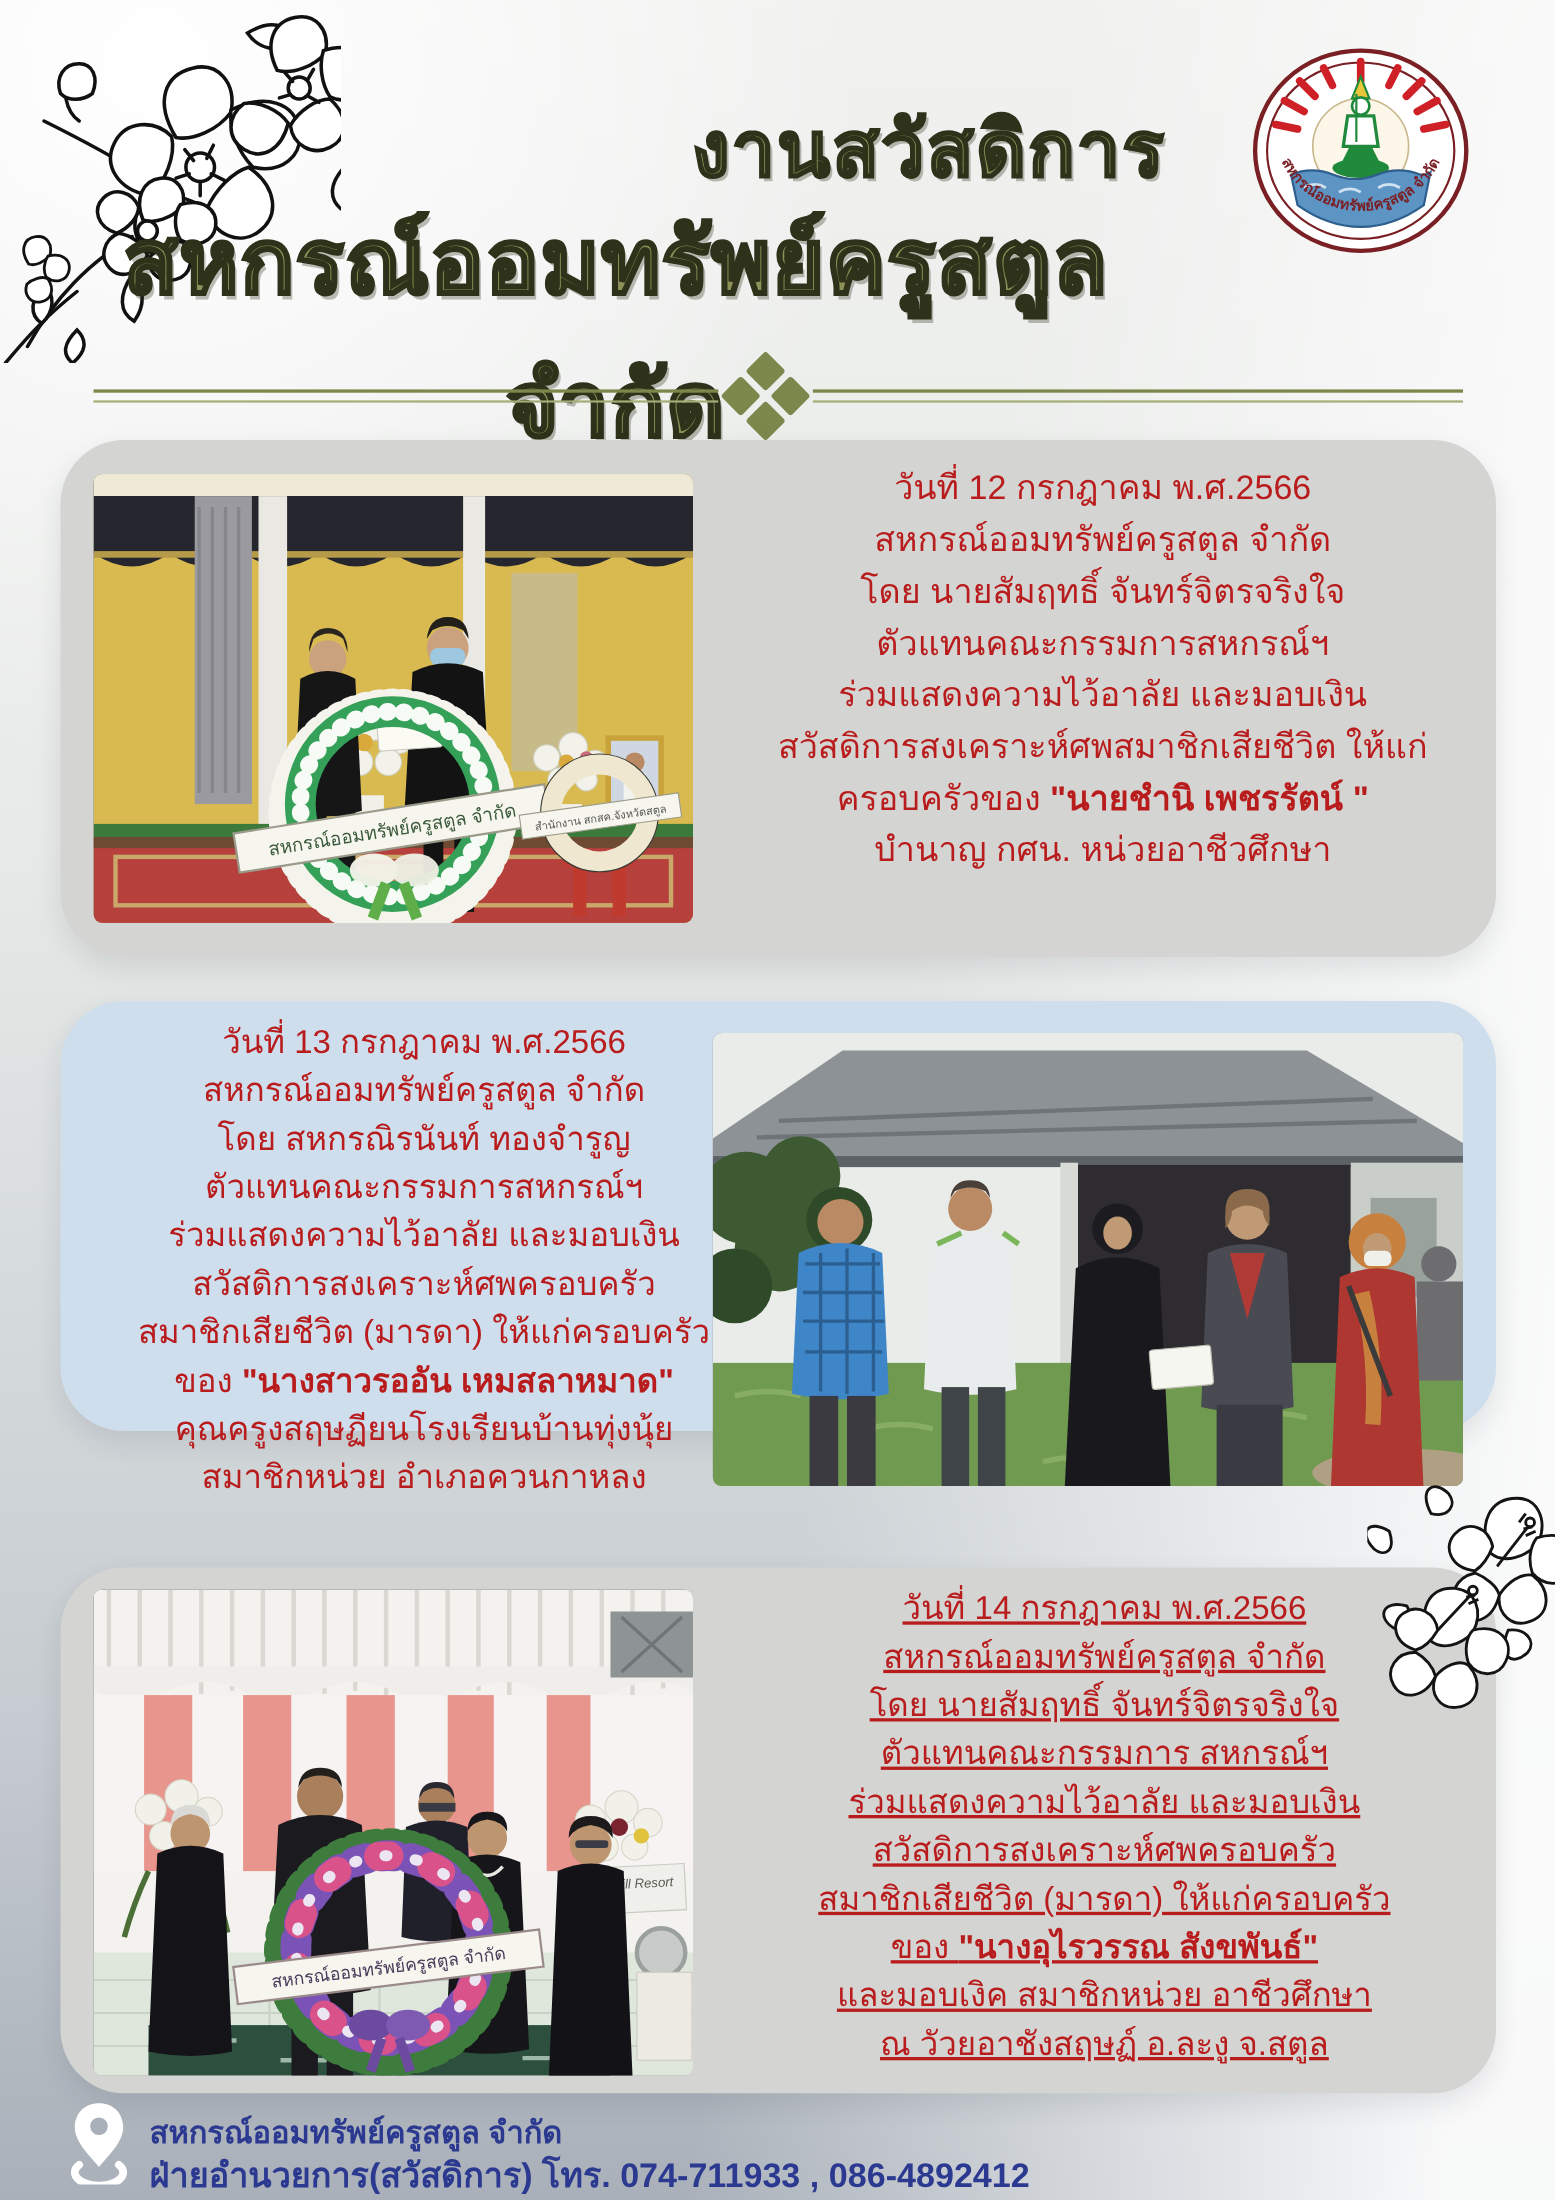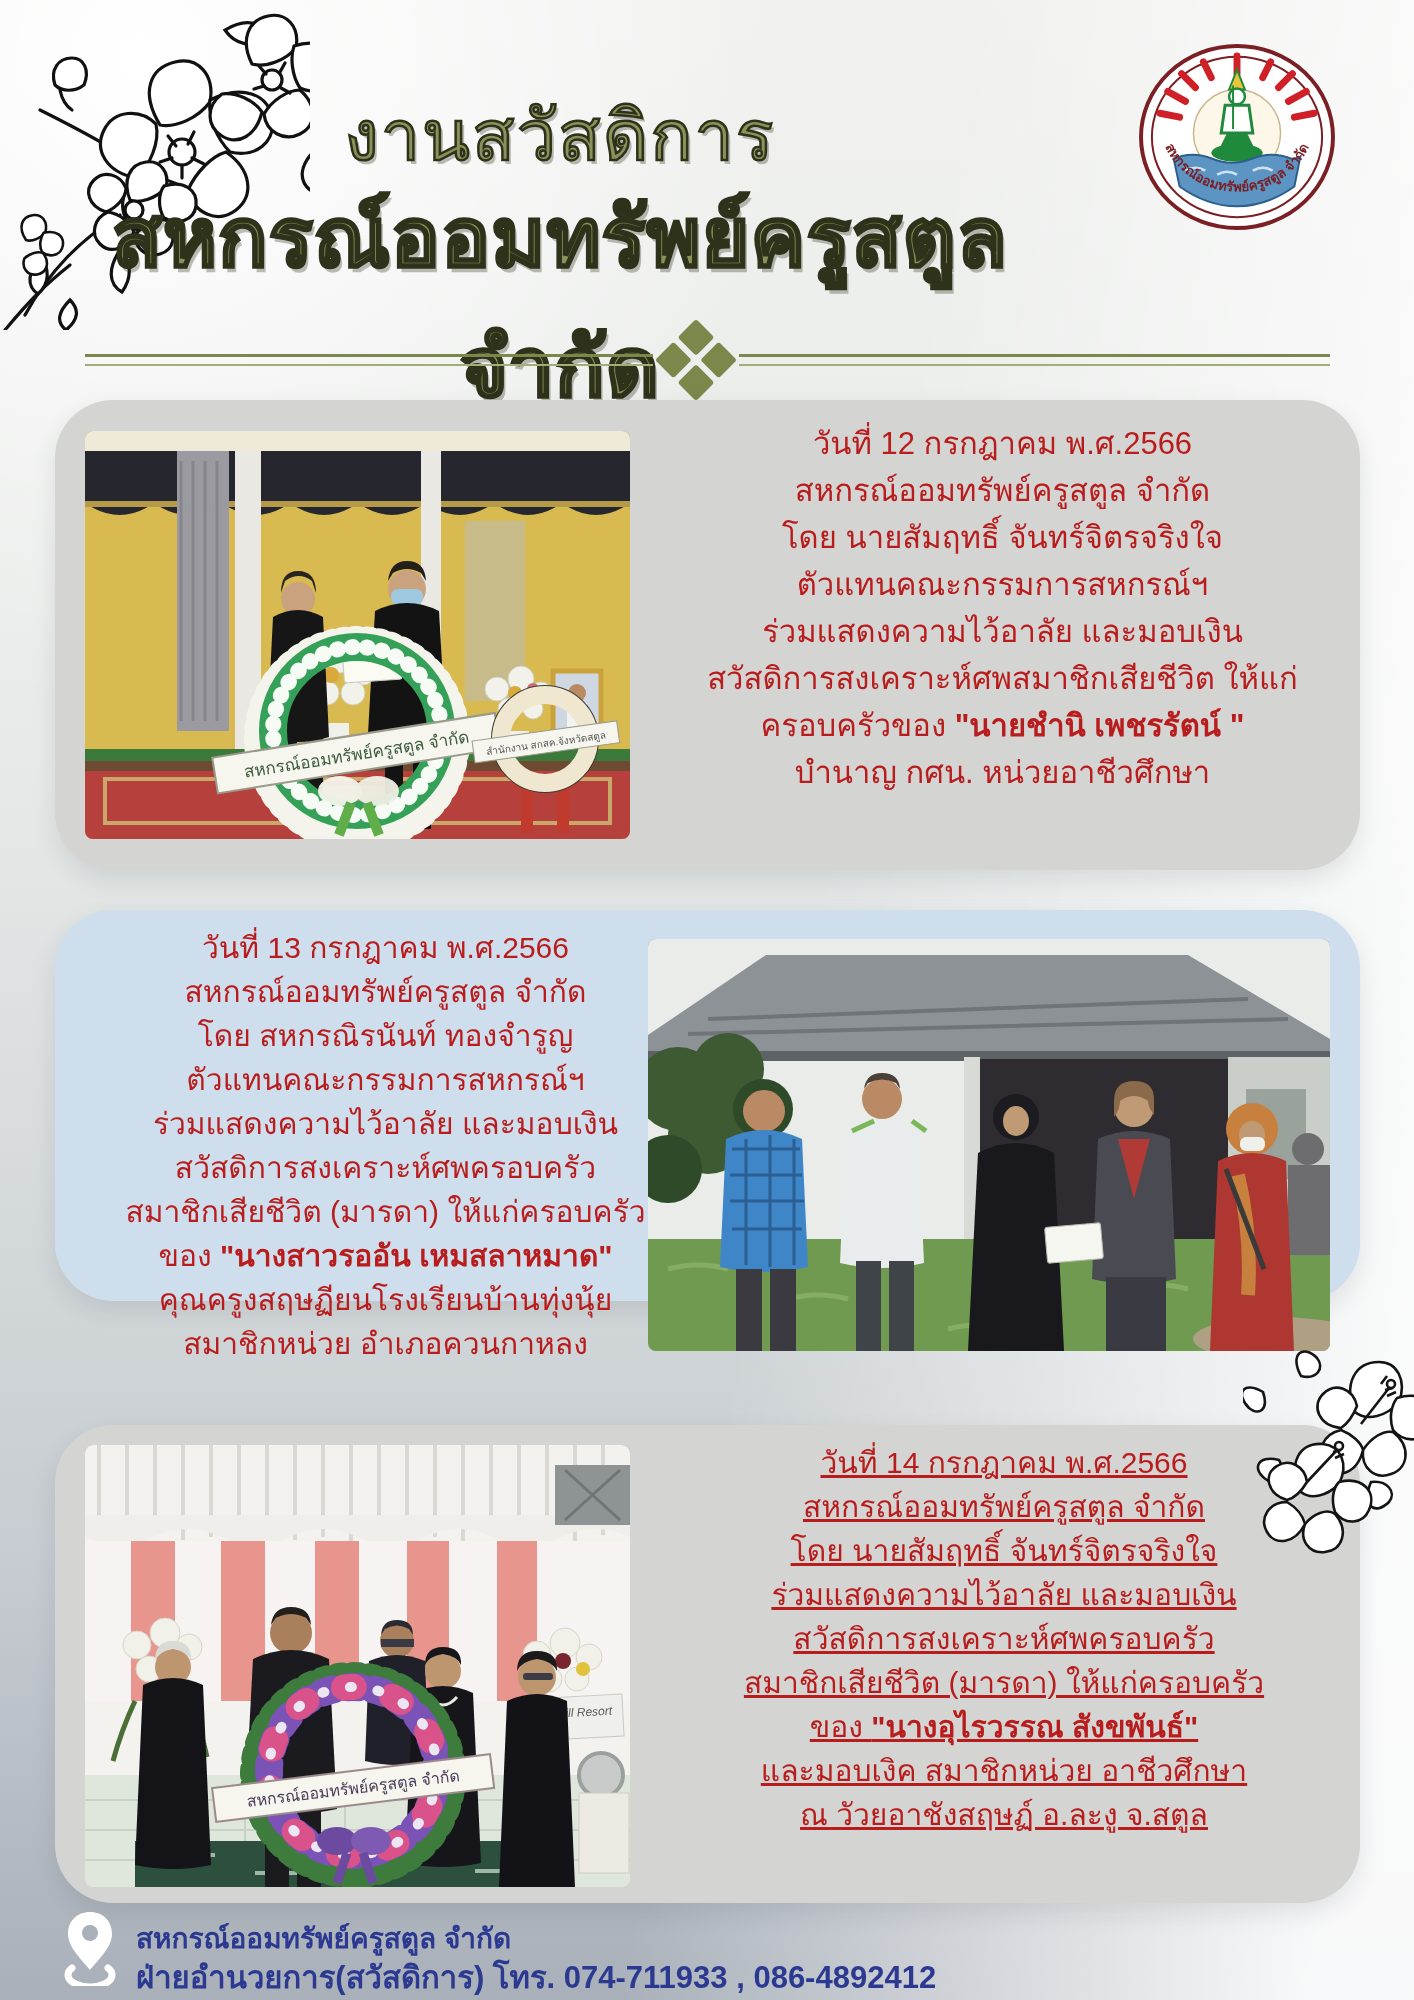--- a/index.html
+++ b/index.html
@@ -7,22 +7,22 @@
     position:relative;width:1414px;height:2000px;overflow:hidden;
     font-family:"Liberation Sans","DejaVu Sans",sans-serif;
     background:
       radial-gradient(circle at 10% 3%, #ffffff 0%, rgba(255,255,255,0) 28%),
       linear-gradient(100deg, rgba(255,255,255,0) 55%, rgba(255,255,255,.92) 94%),
       linear-gradient(to bottom, #f1f2f0 0%, #e7eae8 38%, #c6ccd1 78%, #a9b0b9 100%);
   }
   
   .flowers-tl{position:absolute;left:0;top:0;}
   .title1{
-    position:absolute;left:60px;top:80px;width:1000px;text-align:center;
-    font-size:70px;font-weight:400;color:#8b9158;letter-spacing:2px;
+    position:absolute;left:60px;top:80px;width:1000px;text-align:right;
+    font-size:70px;font-weight:700;color:#8b9158;letter-spacing:2px;
     -webkit-text-stroke:2.5px #2e321a;text-shadow:3px 4px 0 rgba(40,44,20,.30);
   }
   .title2{
     position:absolute;left:30px;top:172px;width:1060px;text-align:center;
     font-size:82px;font-weight:700;color:#8b9158;letter-spacing:1px;
     -webkit-text-stroke:3px #2e321a;text-shadow:3px 5px 0 rgba(40,44,20,.30);
   }
   .logo{position:absolute;left:1138px;top:42px;}
   .divider{position:absolute;left:85px;top:348px;width:1245px;height:24px;display:flex;align-items:center;}
   .div-line{height:7px;border-top:3px solid #7c884b;border-bottom:2px solid #a3ad76;}
@@ -438,20 +438,21 @@
         <ellipse cx="286" cy="396" rx="20" ry="14" fill="#7e5ab2"></ellipse>
         <path d="M262,408 l-10,30 M278,408 l10,30" stroke="#6b4aa0" stroke-width="9"></path>
 
         <rect x="494" y="348" width="50" height="80" fill="#eceae2" stroke="#cfcdc2"></rect>
       </svg>
     </div>
     <div class="cardtext">
       <div>วันที่ 14 กรกฎาคม พ.ศ.2566</div>
       <div>สหกรณ์ออมทรัพย์ครูสตูล จำกัด</div>
       <div>โดย นายสัมฤทธิ์ จันทร์จิตรจริงใจ</div>
+      <div>ตัวแทนคณะกรรมการ สหกรณ์ฯ</div>
       <div>ร่วมแสดงความไว้อาลัย และมอบเงิน</div>
       <div>สวัสดิการสงเคราะห์ศพครอบครัว</div>
       <div>สมาชิกเสียชีวิต (มารดา) ให้แก่ครอบครัว</div>
       <div><span>ของ </span><span class="nameb">"นางอุไรวรรณ  สังขพันธ์"</span></div>
       <div>และมอบเงิค  สมาชิกหน่วย อาชีวศึกษา</div>
       <div>ณ วัวยอาชังสฤษฏ์ อ.ละงู จ.สตูล</div>
     </div>
   </div>
 
   <svg class="hibiscus" width="171" height="235" viewBox="0 0 171 235">

